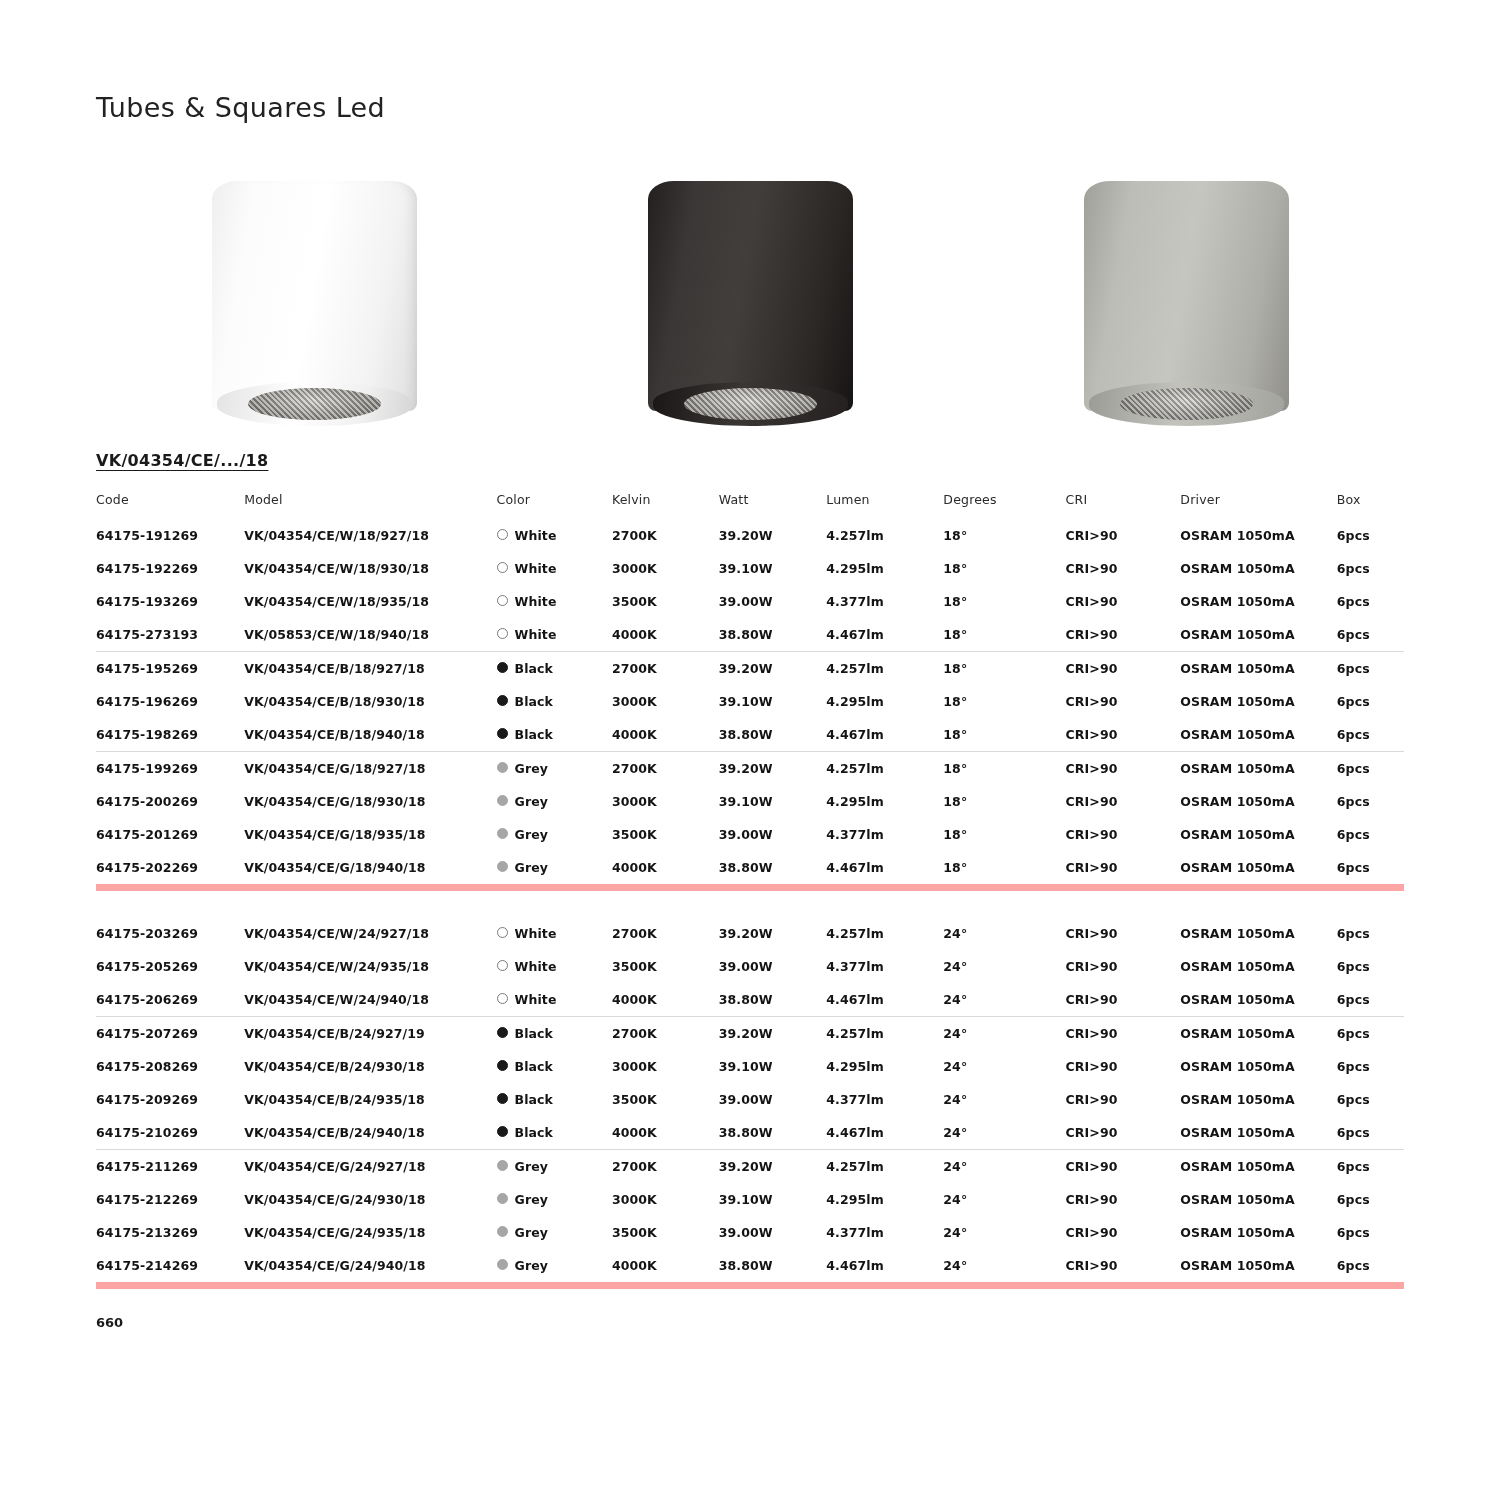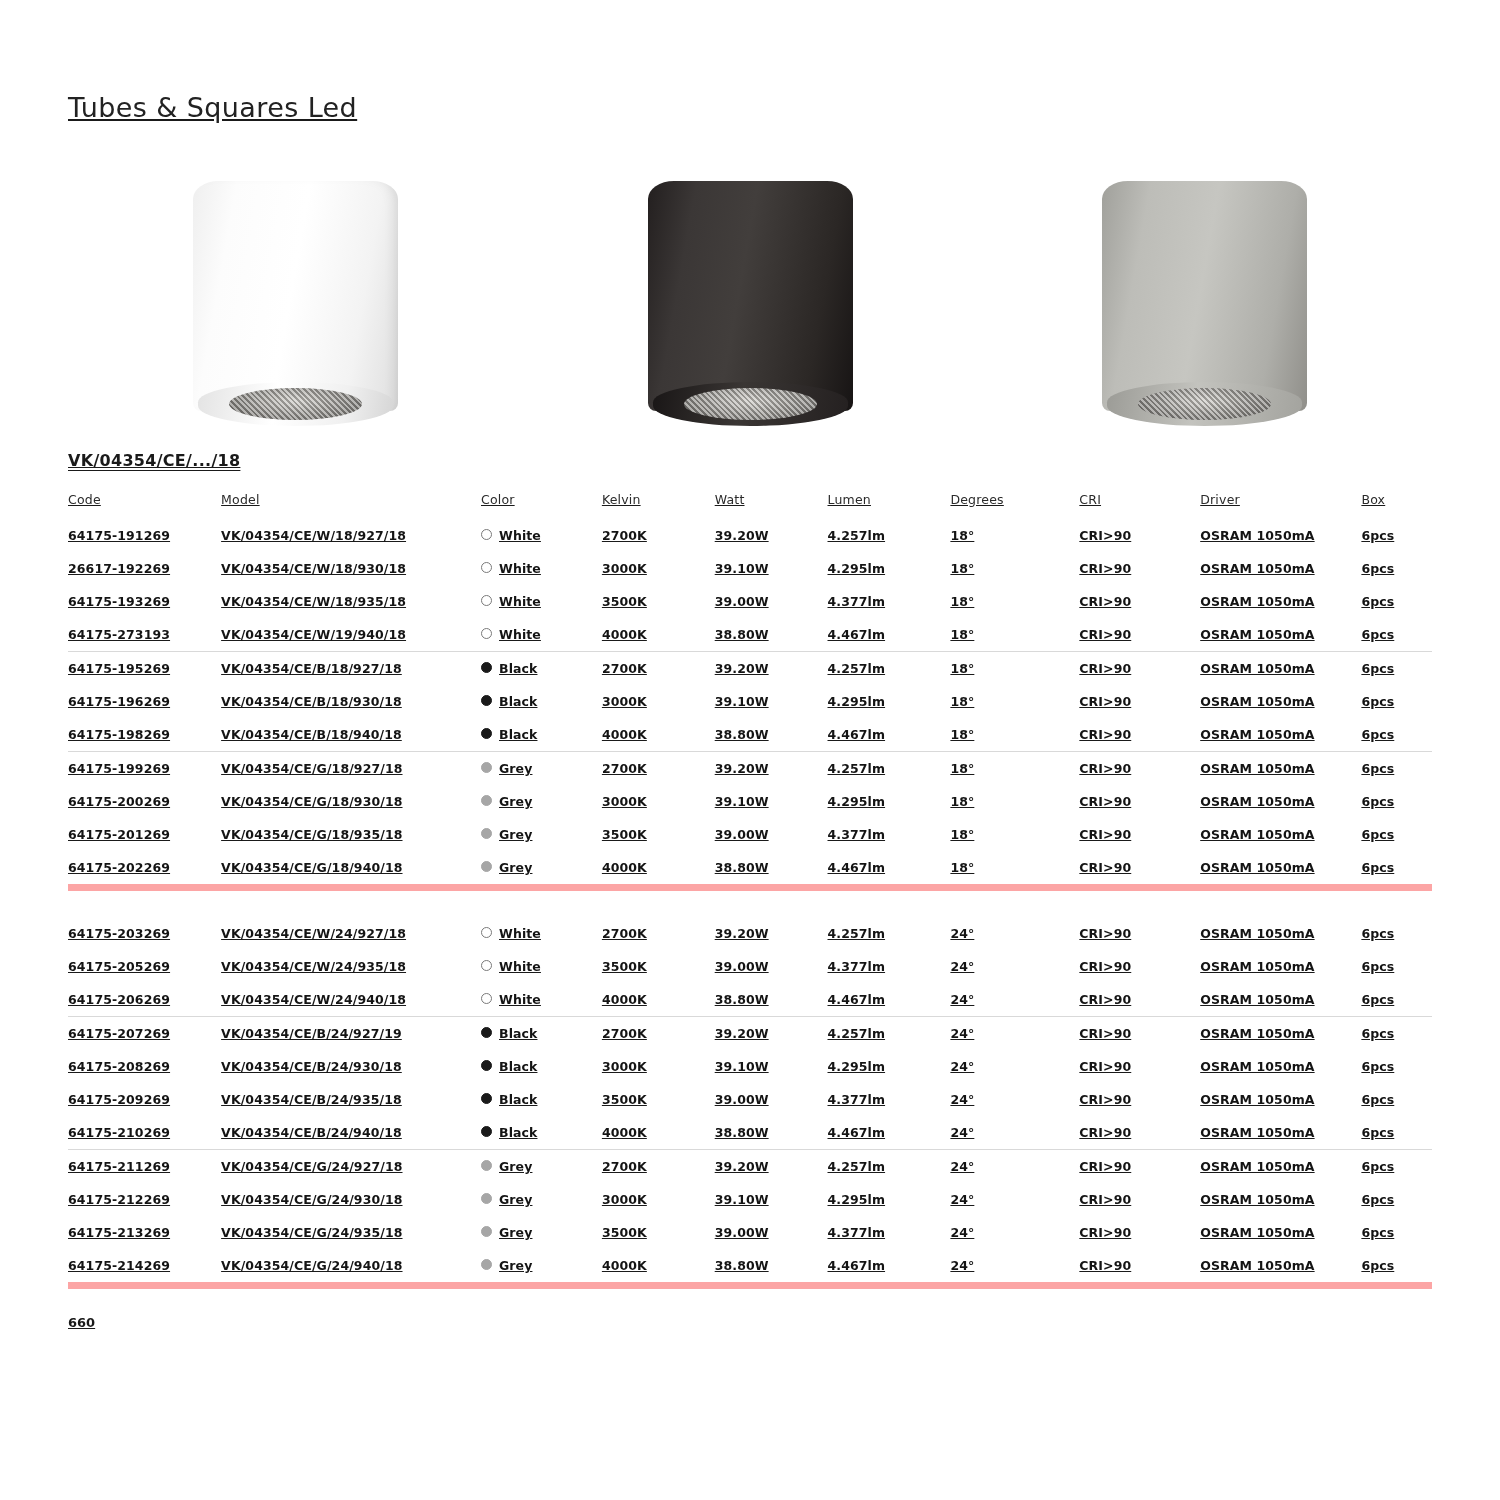--- a/index.html
+++ b/index.html
@@ -13,22 +13,21 @@
     font-family: "DejaVu Sans", "Liberation Sans", sans-serif;
     color: #1a1a1a;
     position: relative;
     overflow: hidden;
   }
   .page {
     position: relative;
     width: 1500px;
     height: 1224px;
     box-sizing: border-box;
-    padding: 0 68px;
-    text-decoration: underline;
+    padding: 0 96px;
   }
   .page-title {
     font-size: 27px;
     font-weight: 400;
     letter-spacing: 0.4px;
     color: #222;
     padding-top: 92px;
     margin: 0;
   }
 
@@ -232,21 +231,21 @@
           <td class="c-color"><span class="swatch white"></span>White</td>
           <td class="c-kelvin">2700K</td>
           <td class="c-watt">39.20W</td>
           <td class="c-lumen">4.257lm</td>
           <td class="c-deg">18°</td>
           <td class="c-cri">CRI&gt;90</td>
           <td class="c-driver">OSRAM 1050mA</td>
           <td class="c-box">6pcs</td>
         </tr>
         <tr>
-          <td class="c-code">26617-192269</td>
+          <td class="c-code">64175-192269</td>
           <td class="c-model">VK/04354/CE/W/18/930/18</td>
           <td class="c-color"><span class="swatch white"></span>White</td>
           <td class="c-kelvin">3000K</td>
           <td class="c-watt">39.10W</td>
           <td class="c-lumen">4.295lm</td>
           <td class="c-deg">18°</td>
           <td class="c-cri">CRI&gt;90</td>
           <td class="c-driver">OSRAM 1050mA</td>
           <td class="c-box">6pcs</td>
         </tr>
@@ -257,21 +256,21 @@
           <td class="c-kelvin">3500K</td>
           <td class="c-watt">39.00W</td>
           <td class="c-lumen">4.377lm</td>
           <td class="c-deg">18°</td>
           <td class="c-cri">CRI&gt;90</td>
           <td class="c-driver">OSRAM 1050mA</td>
           <td class="c-box">6pcs</td>
         </tr>
         <tr class="group-end">
           <td class="c-code">64175-273193</td>
-          <td class="c-model">VK/04354/CE/W/19/940/18</td>
+          <td class="c-model">VK/05853/CE/W/18/940/18</td>
           <td class="c-color"><span class="swatch white"></span>White</td>
           <td class="c-kelvin">4000K</td>
           <td class="c-watt">38.80W</td>
           <td class="c-lumen">4.467lm</td>
           <td class="c-deg">18°</td>
           <td class="c-cri">CRI&gt;90</td>
           <td class="c-driver">OSRAM 1050mA</td>
           <td class="c-box">6pcs</td>
         </tr>
         <tr>

